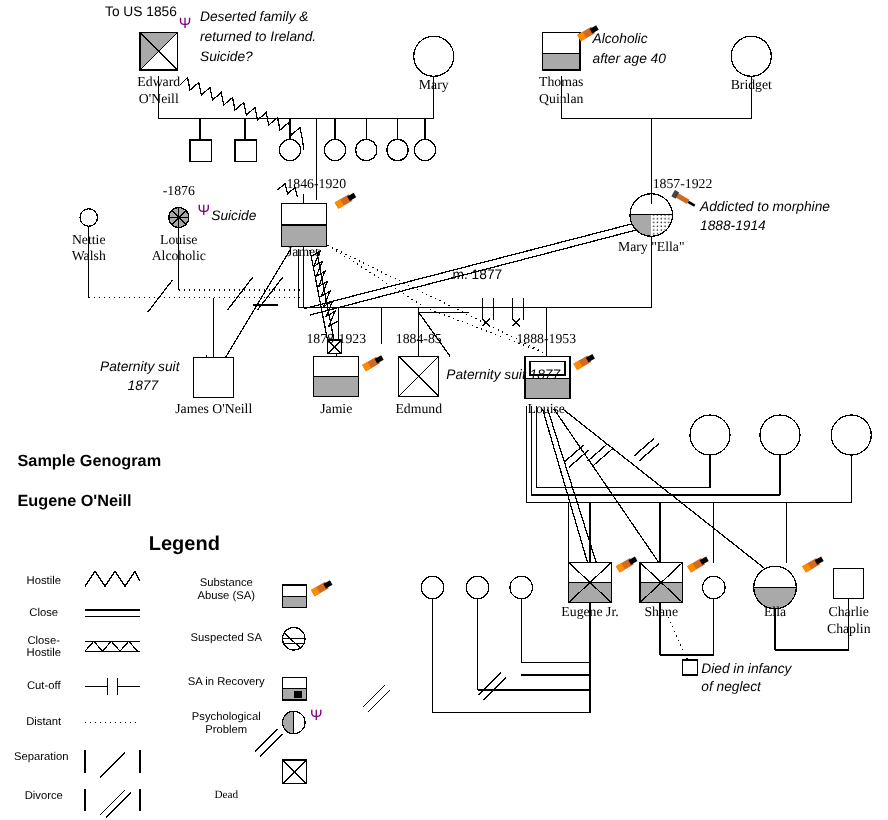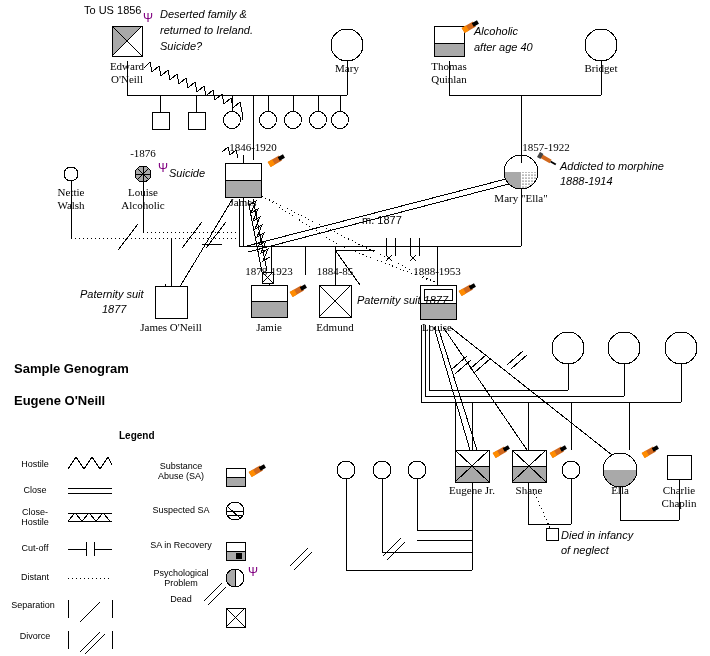--- a/index.html
+++ b/index.html
@@ -4,21 +4,21 @@
 <style>
   html,body{margin:0;padding:0;background:#fff;}
   body{width:710px;height:656px;position:relative;overflow:hidden;
        font-family:"Liberation Sans",sans-serif;color:#000;}
   #stage{position:absolute;left:0;top:0;width:710px;height:656px;}
   svg#g{position:absolute;left:0;top:0;width:710px;height:656px;}
   .lbl{position:absolute;font-size:11px;line-height:12px;white-space:nowrap;}
   .lbl.c{transform:translateX(-50%);text-align:center;font-family:Liberation Serif, serif;}
   .ital{font-style:italic;}
   .ttl{font-weight:bold;font-size:13px;}
-  .legttl{font-weight:bold;font-size:10px;}
+  .legttl{font-weight:bold;font-size:16px;}
   .leglbl{font-size:9px;line-height:10px;text-align:center;}
   .psi{color:#800080;font-size:12px;font-style:normal;}
 </style>
 </head>
 <body>
 
 <div id="stage">
 
 <svg id="g" xmlns="http://www.w3.org/2000/svg">
   <defs>
@@ -269,21 +269,21 @@
 <div class="leglbl" style="position:absolute;left:4px;top:507px;width:62px;">Close-<br>Hostile</div>
 <div class="leglbl" style="position:absolute;left:4px;top:543px;width:62px;">Cut-off</div>
 <div class="leglbl" style="position:absolute;left:4px;top:572px;width:62px;">Distant</div>
 <div class="leglbl" style="position:absolute;left:0px;top:600px;width:66px;">Separation</div>
 <div class="leglbl" style="position:absolute;left:4px;top:631px;width:62px;">Divorce</div>
 
 <div class="leglbl" style="position:absolute;left:146px;top:461px;width:70px;">Substance<br>Abuse (SA)</div>
 <div class="leglbl" style="position:absolute;left:143px;top:505px;width:76px;">Suspected SA</div>
 <div class="leglbl" style="position:absolute;left:143px;top:540px;width:76px;">SA in Recovery</div>
 <div class="leglbl" style="position:absolute;left:143px;top:568px;width:76px;">Psychological<br>Problem</div>
-<div class="leglbl" style="position:absolute;left:143px;top:594px;width:76px;">Dead</div>
+<div class="leglbl" style="position:absolute;left:143px;top:630px;width:76px;font-family:Liberation Serif, serif;">Dead</div>
 
 <svg id="leg" style="position:absolute;left:0;top:0;width:710px;height:656px;pointer-events:none;" xmlns="http://www.w3.org/2000/svg">
  <g stroke="#000" stroke-width="1" fill="none" shape-rendering="crispEdges">
 
   <polyline points="68,469 76,457 84,469 92,457 100,469 108,457 112,465"></polyline>
 
   <path d="M68 488 L112 488 M68 493 L112 493"></path>
 
   <path d="M68 513 L112 513 M68 521 L112 521"></path>
   <polyline points="68,521 75,513 82,521 89,513 96,521 103,513 110,521"></polyline>

